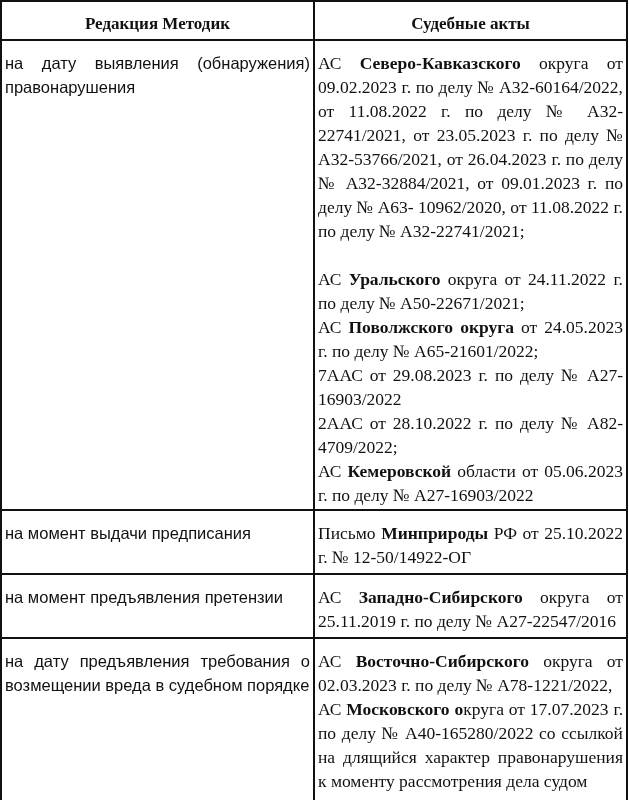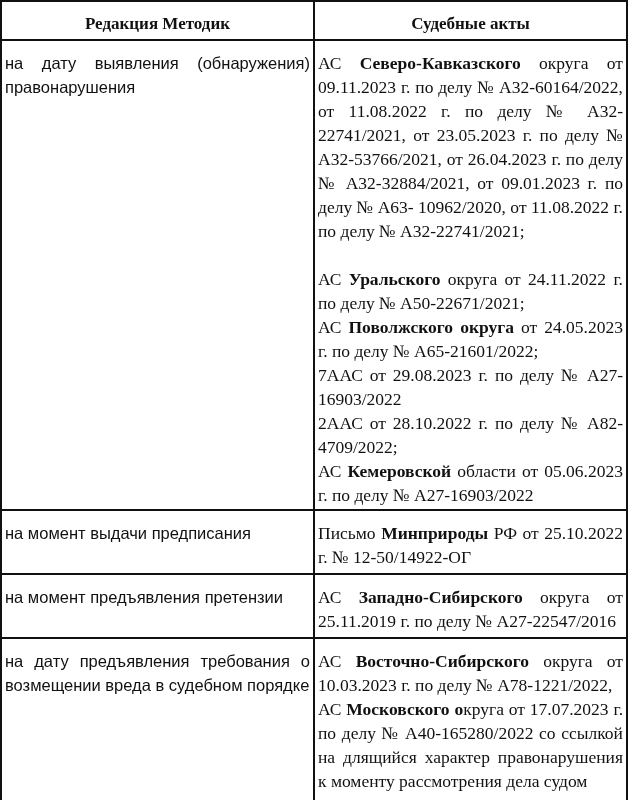--- a/index.html
+++ b/index.html
@@ -54,21 +54,21 @@
       <th>Редакция Методик</th>
       <th>Судебные акты</th>
     </tr>
   </thead>
   <tbody>
 
 
     <tr class="r2">
       <td class="left">на дату выявления (обнаружения) правонарушения</td>
       <td class="right">
-        <span class="para"><span>АС </span><b>Северо-Кавказского</b><span> округа от 09.11.2023 г. по делу № А32-60164/2022, от 11.08.2022 г. по делу № А32-22741/2021, от 23.05.2023 г. по делу № А32-53766/2021, от 26.04.2023 г. по делу № А32-32884/2021, от 09.01.2023 г. по делу № А63- 10962/2020, от 11.08.2022 г. по делу № А32-22741/2021;</span></span>
+        <span class="para"><span>АС </span><b>Северо-Кавказского</b><span> округа от 09.02.2023 г. по делу № А32-60164/2022, от 11.08.2022 г. по делу № А32-22741/2021, от 23.05.2023 г. по делу № А32-53766/2021, от 26.04.2023 г. по делу № А32-32884/2021, от 09.01.2023 г. по делу № А63- 10962/2020, от 11.08.2022 г. по делу № А32-22741/2021;</span></span>
         <span class="gap"></span>
         <span class="para"><span>АС </span><b>Уральского</b><span> округа от 24.11.2022 г. по делу № А50-22671/2021;</span></span>
         <span class="para"><span>АС </span><b>Поволжского округа</b><span> от 24.05.2023 г. по делу № А65-21601/2022;</span></span>
         <span class="para"><span>7ААС от 29.08.2023 г. по делу № А27-16903/2022</span></span>
         <span class="para"><span>2ААС от 28.10.2022 г. по делу № А82-4709/2022;</span></span>
         <span class="para"><span>АС </span><b>Кемеровской</b><span> области от 05.06.2023 г. по делу № А27-16903/2022</span></span>
       </td>
     </tr>
 
     <tr class="r3">
@@ -81,18 +81,18 @@
     <tr class="r4">
       <td class="left">на момент предъявления претензии</td>
       <td class="right">
         <span class="para"><span>АС </span><b>Западно-Сибирского</b><span> округа от 25.11.2019 г.  по делу № А27-22547/2016</span></span>
       </td>
     </tr>
 
     <tr class="r5">
       <td class="left">на дату предъявления требования о возмещении вреда в судебном порядке</td>
       <td class="right">
-        <span class="para"><span>АС </span><b>Восточно-Сибирского</b><span> округа от 10.03.2023 г. по делу № А78-1221/2022,</span></span>
+        <span class="para"><span>АС </span><b>Восточно-Сибирского</b><span> округа от 02.03.2023 г. по делу № А78-1221/2022,</span></span>
         <span class="para"><span>АС </span><b>Московского о</b><span>круга от 17.07.2023 г. по делу № А40-165280/2022 со ссылкой на длящийся характер правонарушения к моменту рассмотрения дела судом</span></span>
       </td>
     </tr>
   </tbody>
 </table>
 
 </body></html>

